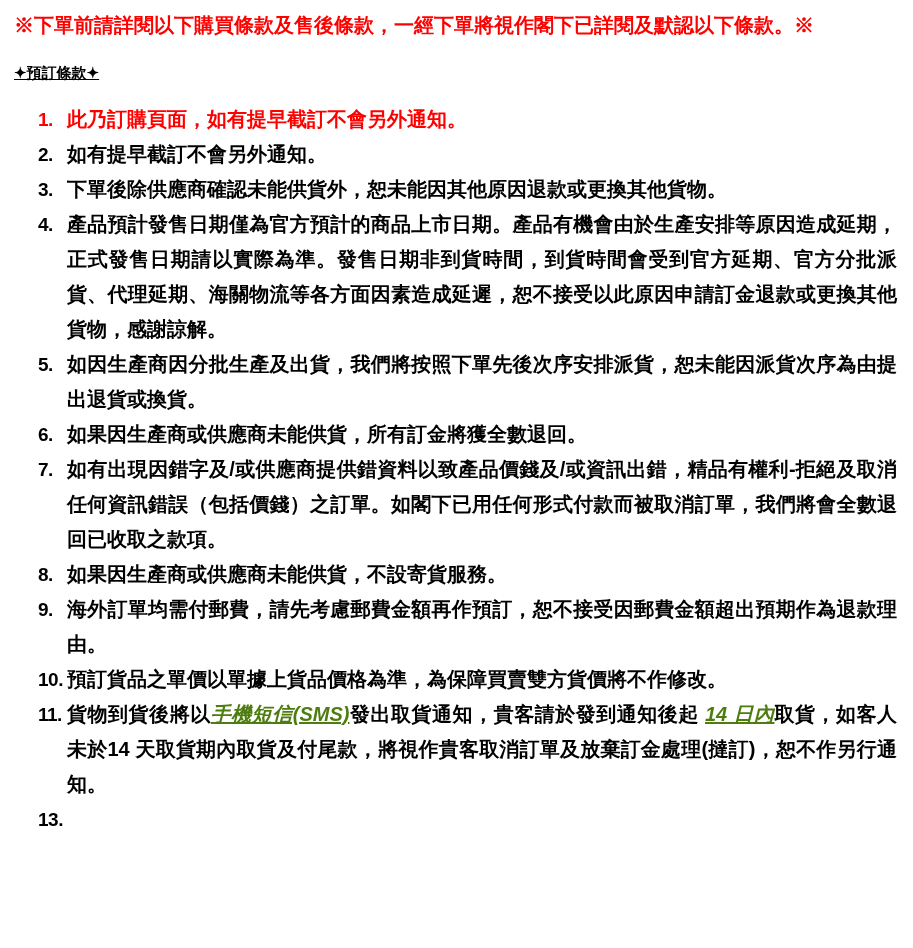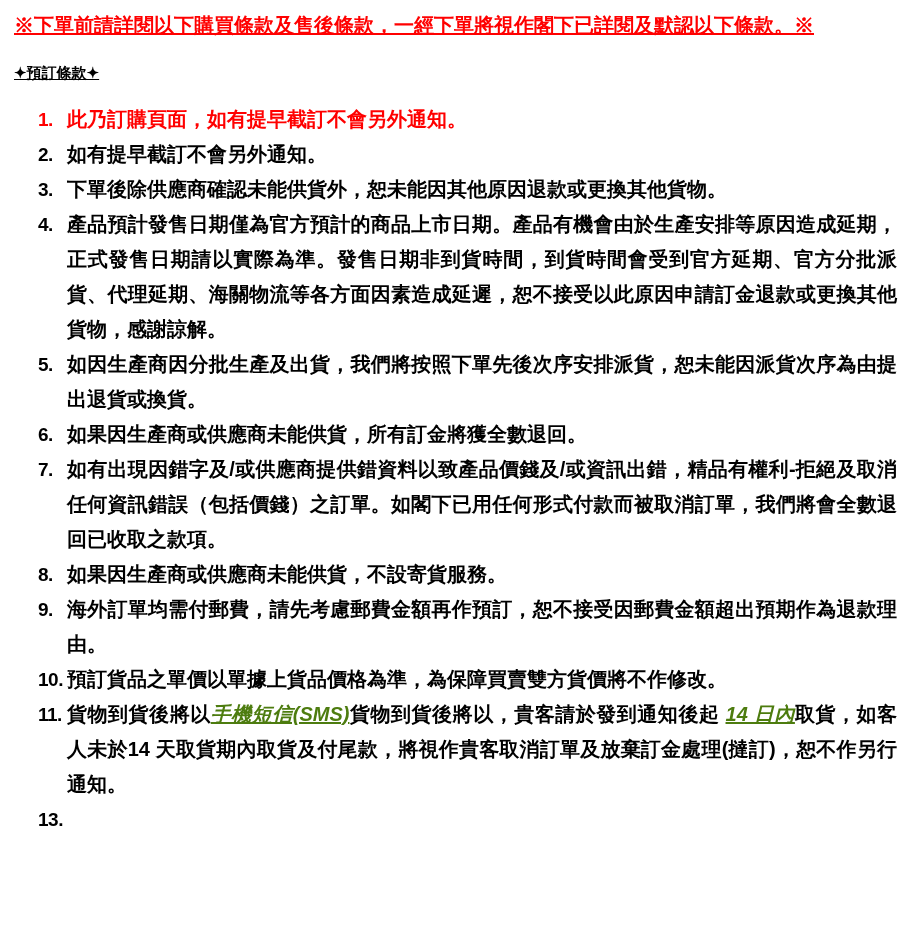--- a/index.html
+++ b/index.html
@@ -14,21 +14,20 @@
     font-weight: 700;
     color: #000000;
     font-size: 20px;
     box-sizing: border-box;
   }
   .page {
     padding: 8px 16px 10px 14px;
   }
   .title {
     color: #ff0000;
-    text-decoration: underline;
     line-height: 35px;
     margin: 0 0 12px 0;
     font-size: 20px;
   }
   .heading {
     color: #000000;
     text-decoration: underline;
     line-height: 35px;
     margin: 0 0 12px 0;
     font-size: 15px;
@@ -107,20 +106,20 @@
       <div class="term-item">
         <span class="num">9.</span>
         <div class="content"><span>海外訂單均需付郵費，請先考慮郵費金額再作預訂，恕不接受因郵費金額超出預期作為退款理由。</span></div>
       </div>
       <div class="term-item">
         <span class="num">10.</span>
         <div class="content"><span>預訂貨品之單價以單據上貨品價格為準，為保障買賣雙方貨價將不作修改。</span></div>
       </div>
       <div class="term-item">
         <span class="num">11.</span>
-        <div class="content"><span>貨物到貨後將以</span><span class="red-underline">手機短信(SMS)</span><span>貨物到貨後將以，貴客請於發到通知後起 </span><span class="red-underline">14 日內</span><span>取貨，如客人未於14 天取貨期內取貨及付尾款，將視作貴客取消訂單及放棄訂金處理(撻訂)，恕不作另行通知。</span></div>
+        <div class="content"><span>貨物到貨後將以</span><span class="red-underline">手機短信(SMS)</span><span>發出取貨通知，貴客請於發到通知後起 </span><span class="red-underline">14 日內</span><span>取貨，如客人未於14 天取貨期內取貨及付尾款，將視作貴客取消訂單及放棄訂金處理(撻訂)，恕不作另行通知。</span></div>
       </div>
       <div class="term-item">
         <span class="num">13.</span>
         <div class="content"></div>
       </div>
     </div>
 </div>
 
 </body></html>

